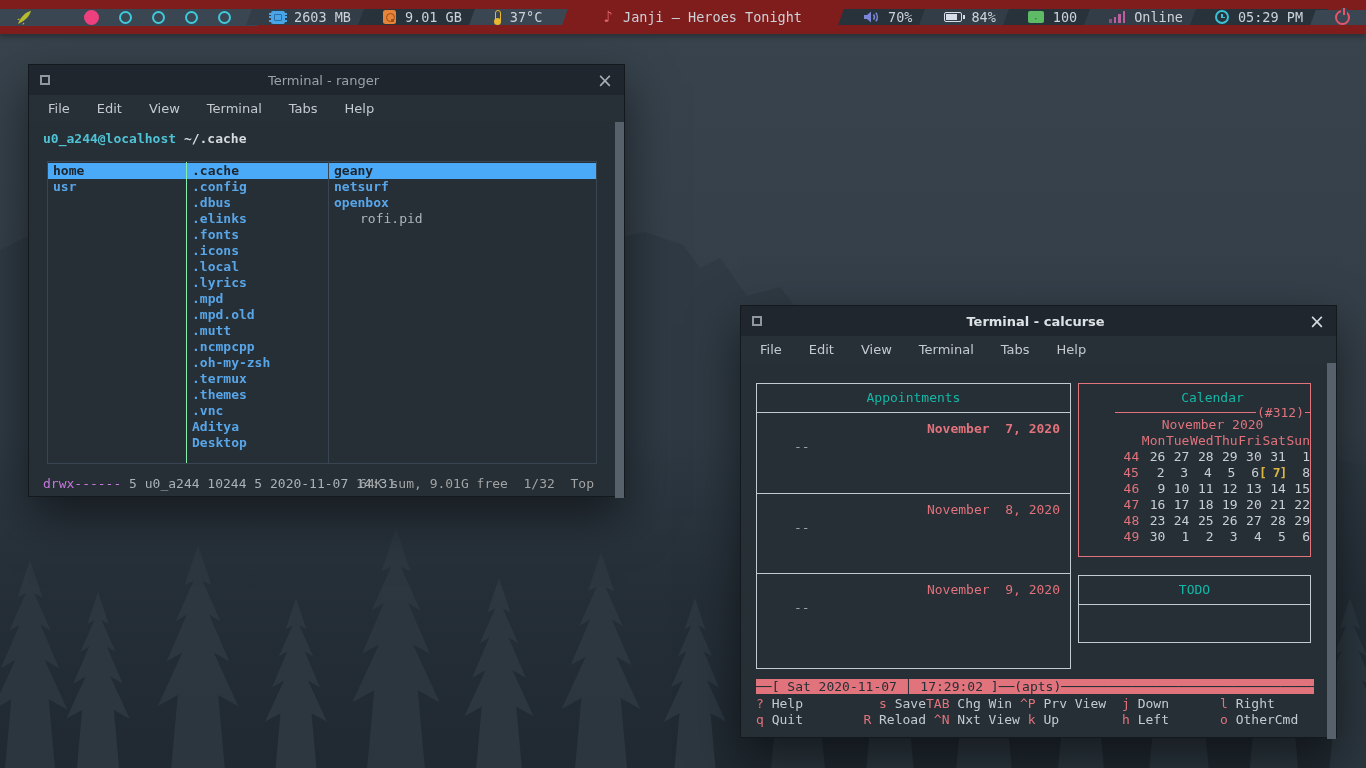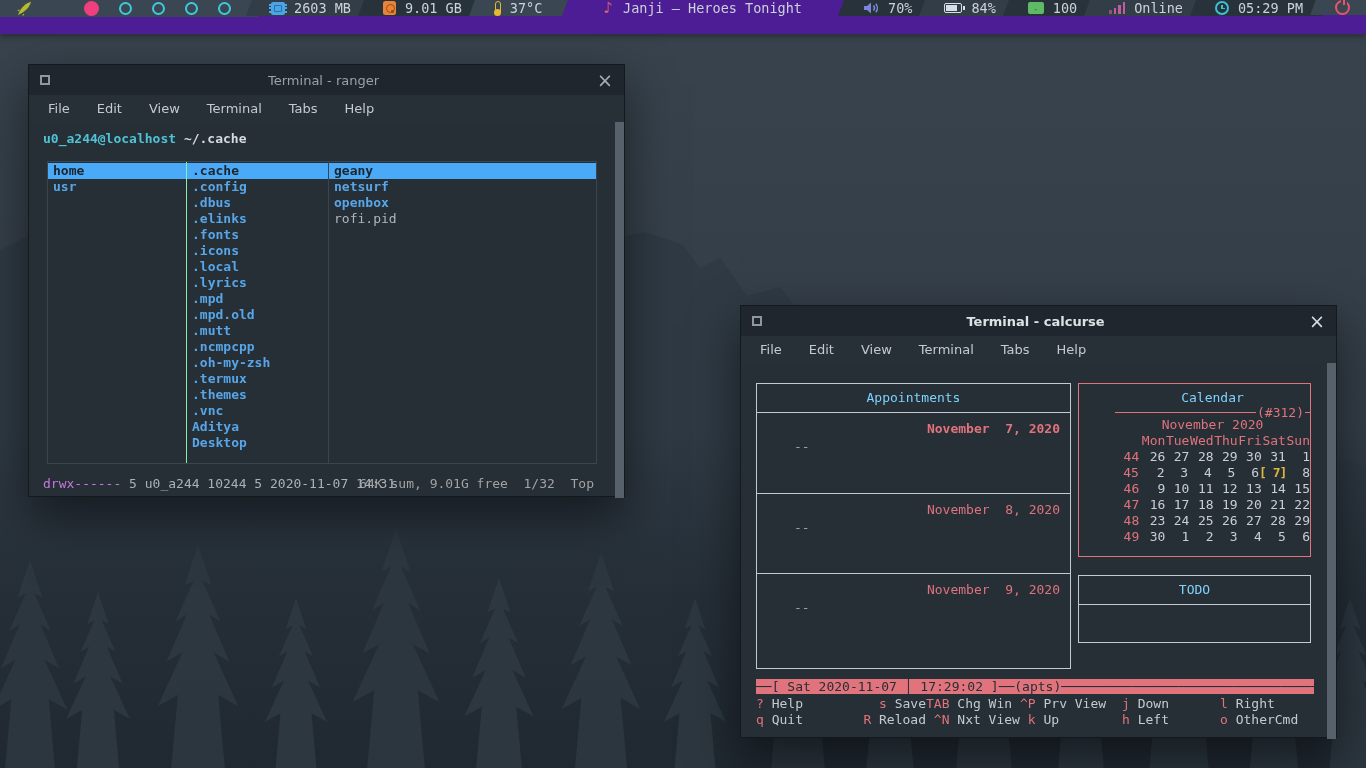--- a/index.html
+++ b/index.html
@@ -10,21 +10,21 @@
     position:relative; color:#c9d0d6;
   }
   .mono { font-family:"DejaVu Sans Mono", monospace; }
 
   
   .scenery { position:absolute; left:0; top:0; z-index:0; pointer-events:none; }
 
   
   .panel {
     position:absolute; left:0; top:0; width:1366px; height:34px;
-    background:#4c1d95; z-index:50; display:flex; align-items:flex-start;
+    background:#7f1d1d; z-index:50; display:flex; align-items:center;
     font-family:"DejaVu Sans Mono", monospace; font-size:13.5px; color:#ccd2d8;
     box-shadow:0 2px 6px rgba(0,0,0,.35);
   }
   .pseg { position:relative; display:flex; align-items:center; gap:9px; padding:0 16px; }
   .pseg::before { content:""; position:absolute; top:0; bottom:0; left:-6px; right:-6px;
     transform:skewX(-20deg); background:var(--segbg); z-index:0; }
   .pseg > * { position:relative; z-index:1; }
   .seg-light  { --segbg:#3b4653; }
   .seg-mid    { --segbg:#333d48; }
   .seg-dark   { --segbg:#28323b; }
@@ -92,31 +92,31 @@
   .prompt .puser { color:#4fc3d5; }
   .prompt .ppath { color:#d6dbe0; }
   .rcolumns { position:absolute; left:18px; top:39px; width:550px; height:303px;
     border:1px solid #394551; display:flex; }
   .rcol { padding-top:1px; }
   .rcol1 { width:139px; border-right:1px solid #86efac; }
   .rcol2 { width:142px; border-right:1px solid #394551; }
   .rcol3 { flex:1; }
   .fitem { height:16px; line-height:16px; padding:0 5px; white-space:pre; overflow:hidden; }
   .fitem.dir { color:#58a6e8; font-weight:bold; }
-  .fitem.file { color:#aeb6bd; }
+  .fitem.file { color:#aeb6bd;margin-left:26px; }
   .fitem.selected { background:#4aaaf8; color:#1d242b; font-weight:bold; }
   .rstatus { position:absolute; left:14px; bottom:7px; white-space:pre; color:#a9b1b9; }
   .rstatus .perms { color:#c678dd; }
   .rstatus-right { position:absolute; right:30px; bottom:7px; white-space:pre; color:#a3a3a3; }
 
   
   #calcurse { left:740px; top:305px; width:597px; height:433px; }
   #calcurse .term { height:376px; color:#c3cbd2; }
   .cpanel { position:absolute; border:1px solid #c3cbd2; }
-  .cpanel .phead { height:29px; line-height:28px; text-align:center; color:#7dd3fc;
+  .cpanel .phead { height:29px; line-height:28px; text-align:center; color:#14b8a6;
     border-bottom:1px solid #c3cbd2; }
   .cpanel.selected, .cpanel.selected .phead { border-color:#e0737b; }
   #appts { left:15px; top:20px; width:315px; height:286px; }
   .apt-sec { position:relative; height:80px; }
   .apt-sec + .apt-sec { border-top:1px solid #c3cbd2; }
   .apt-sec:last-child { height:95px; }
   .apt-date { position:absolute; right:10px; top:8px; color:#e0737b; white-space:pre; }
   .apt-date.today { font-weight:bold; }
   .apt-item { position:absolute; left:37px; top:26px; color:#9aa2ab; white-space:pre; }
   #calpanel { left:337px; top:20px; width:233px; height:174px;padding-left:36px; }

